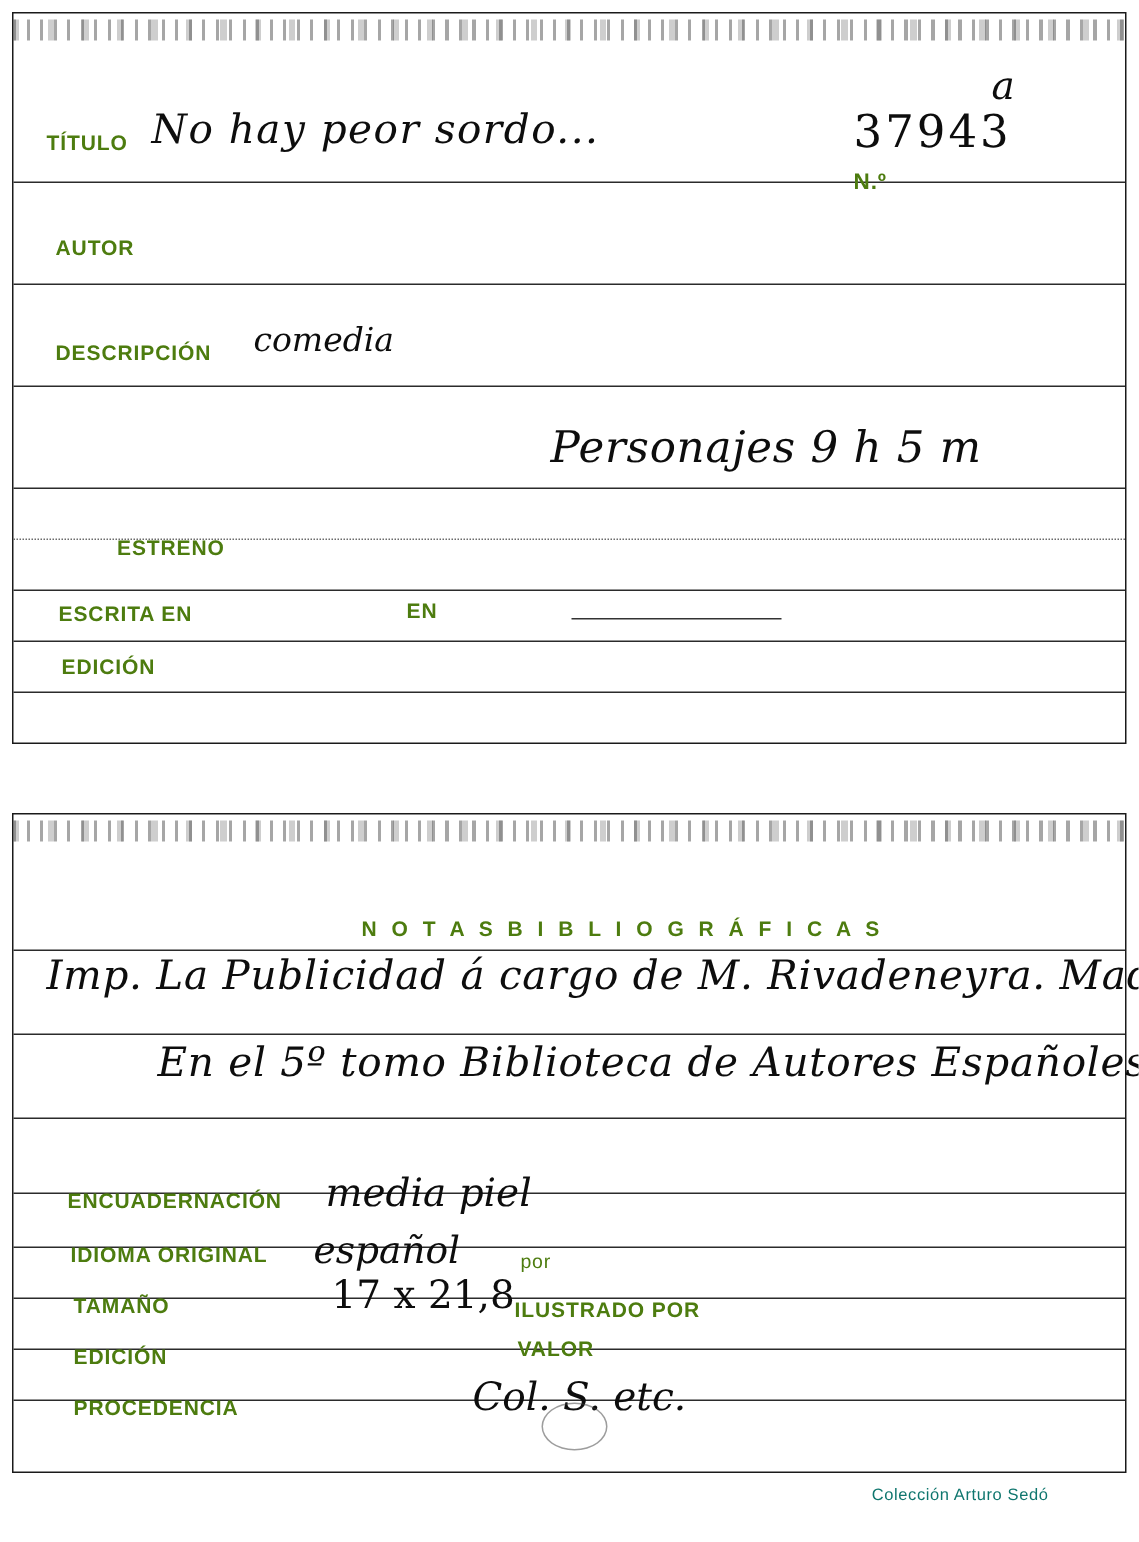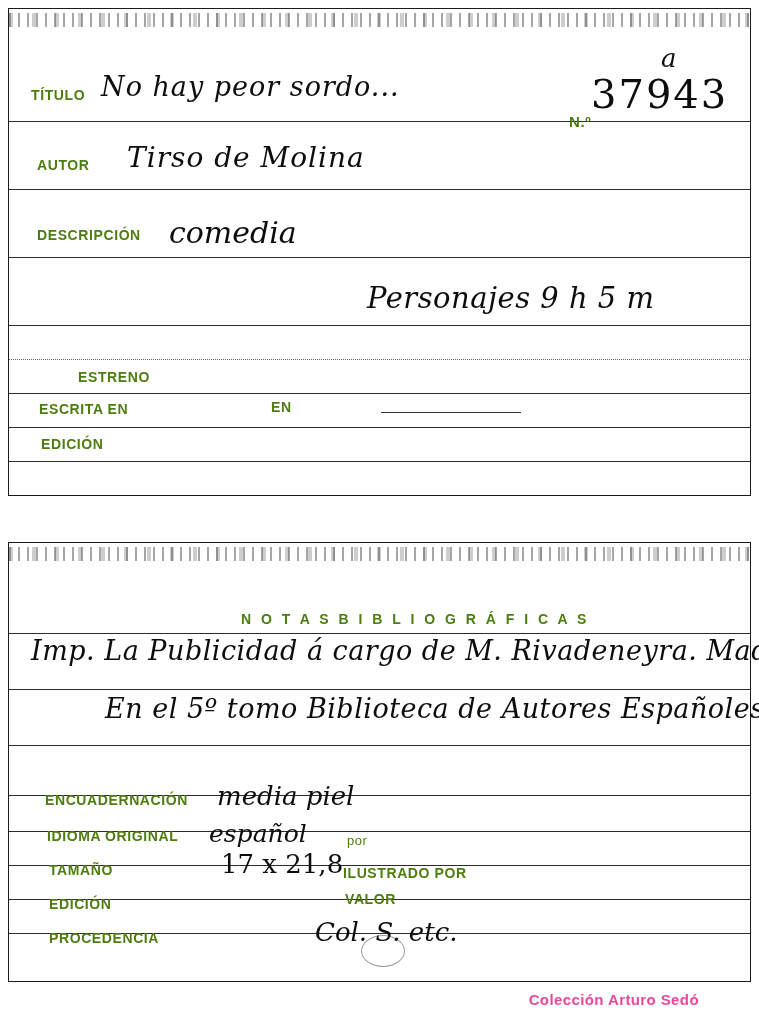--- a/index.html
+++ b/index.html
@@ -93,25 +93,25 @@
         rgba(90,90,90,0.4) 0px, rgba(90,90,90,0.4) 4px,
         rgba(255,255,255,0) 4px, rgba(255,255,255,0) 23px
       );
     opacity: 0.75;
   }
 
   .footer-credit {
     position: absolute;
     right: 60px;
     top: 991px;
-    font-size: 15px;
-    font-weight: bold;
+    font-size: 11px;
+    font-weight: normal;
     letter-spacing: 0.4px;
     font-family: "Liberation Sans", sans-serif;
-    color: #ec4899;
+    color: #0f766e;
   }
 
   .smudge {
     position: absolute;
     border-radius: 50%;
     border: 1px solid rgba(60,60,60,0.5);
   }
 </style>
 </head>
 <body>
@@ -126,32 +126,31 @@
   <div class="rule" style="top:316px;"></div>
   <div class="rule faint" style="top:350px;"></div>
   <div class="rule" style="top:384px;"></div>
   <div class="rule" style="top:418px;"></div>
   <div class="rule" style="top:452px;"></div>
 
   <div class="label" style="left:22px; top:78px;">TÍTULO</div>
   <div class="hand" style="left:92px; top:62px; font-size:27px; letter-spacing:1px;">No hay peor sordo...</div>
 
   <div class="label" style="left:560px; top:80px; font-size:15px;margin-top:24px;">N.º</div>
-  <div class="hand" style="left:582px; top:62px; font-size:40px; letter-spacing:2px; font-style:normal;">37943</div>
+  <div class="hand" style="left:560px; top:62px; font-size:30px; letter-spacing:2px; font-style:normal;">37943</div>
   <div class="hand" style="left:652px; top:34px; font-size:26px;">a</div>
 
   <div class="label" style="left:28px; top:148px;">AUTOR</div>
-  <div class="hand" style="left:118px; top:132px; font-size:28px; letter-spacing:1px;">Tirso de Molina</div>
 
   <div class="label" style="left:28px; top:218px;">DESCRIPCIÓN</div>
-  <div class="hand" style="left:160px; top:206px; font-size:30px;font-style:italic;">comedia</div>
+  <div class="hand" style="left:160px; top:206px; font-size:22px;font-style:italic;">comedia</div>
 
   <div class="hand" style="left:358px; top:272px; font-size:29px; letter-spacing:0.5px;">Personajes 9 h 5 m</div>
 
-  <div class="label" style="left:32px; top:360px;padding-left:37px;">ESTRENO</div>
+  <div class="label" style="left:32px; top:348px;padding-left:37px;">ESTRENO</div>
   <div class="hand" style="left:150px; top:352px; font-size:24px;"></div>
 
   <div class="label" style="left:30px; top:392px;">ESCRITA EN</div>
   <div class="label" style="left:262px; top:390px;">EN</div>
   <div class="hand" style="left:150px; top:388px; font-size:24px;"></div>
 
   <div class="label" style="left:32px; top:427px;">EDICIÓN</div>
 
   <div class="rule short" style="top:403px; left:372px; width:140px; border-top:1px solid #333;"></div>
 </div>

